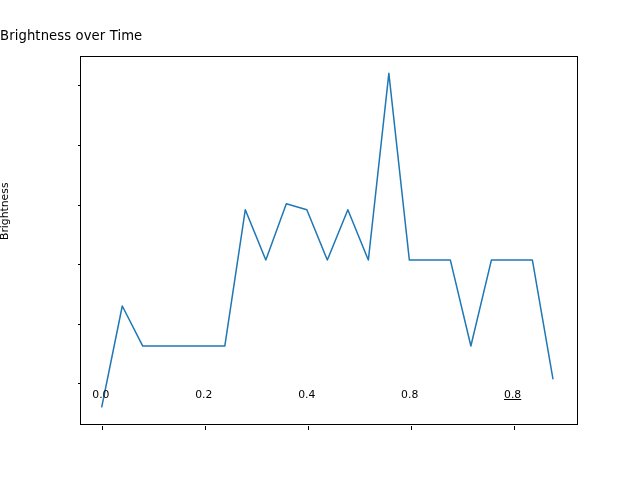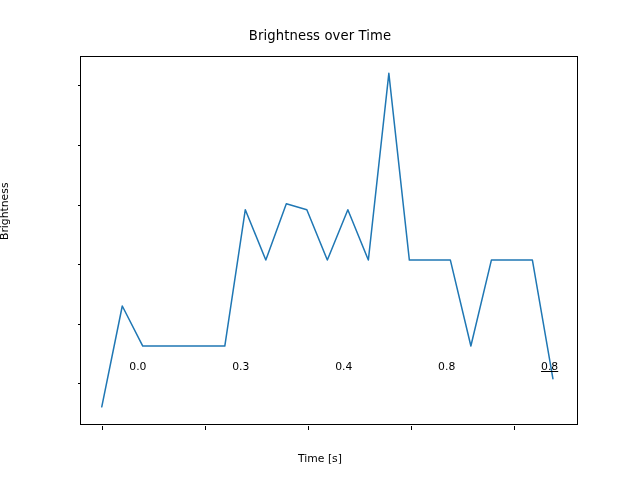--- a/index.html
+++ b/index.html
@@ -13,21 +13,20 @@
     height: 480px;
     background: #ffffff;
     font-family: "DejaVu Sans", sans-serif;
     overflow: hidden;
   }
   #chart-title {
     position: absolute;
     left: 0;
     top: 28px;
     width: 640px;
-    text-align: center;
     font-size: 13.2px;
     color: #000000;
     letter-spacing: 0.1px;
   }
   
   #axes {
     position: absolute;
     left: 80px;
     top: 56px;
     width: 498px;
@@ -54,26 +53,25 @@
   }
   .xtick-mark {
     position: absolute;
     height: 3.5px;
     width: 1.05px;
     background: #000000;
     top: 369px;
   }
   .xtick-label {
     position: absolute;
-    top: 360px;
+    top: 388px;
     font-size: 10.8px;
     color: #000000;
     white-space: nowrap;
     transform: translateX(-50%);
-    margin-left: 37px;
   }
   #xlabel {
     position: absolute;
     left: 0;
     top: 452px;
     width: 640px;
     text-align: center;
     font-size: 10.8px;
     color: #000000;
   }
@@ -89,21 +87,20 @@
   }
 </style>
 </head>
 <body>
 
 <div id="figure">
 
   <div id="chart-title">Brightness over Time</div>
 
   <div id="ylabel">Brightness</div>
-  <div id="xlabel">Time [s]</div>
 
   <div id="axes">
     <svg id="plot-svg" viewBox="0 0 498 369" preserveAspectRatio="none">
       <polyline id="series-line" fill="none" stroke="#1f77b4" stroke-width="1.5" stroke-linejoin="round" stroke-linecap="round" vector-effect="non-scaling-stroke" points="20.85,351.71 41.44,250.37 62.02,290.61 82.61,290.61 103.20,290.61 123.79,290.61 144.38,290.61 164.97,153.50 185.56,204.17 206.15,147.54 226.74,153.50 247.33,204.17 267.92,153.50 288.51,204.17 309.09,16.39 329.68,204.17 350.27,204.17 370.86,204.17 391.45,290.61 412.04,204.17 432.63,204.17 453.22,204.17 473.81,323.40"></polyline>
     </svg>
     <div id="ytick-marks">
         <div class="ytick-mark" style="top: 326.38px;"></div>
         <div class="ytick-mark" style="top: 266.76px;"></div>
         <div class="ytick-mark" style="top: 207.15px;"></div>
         <div class="ytick-mark" style="top: 147.54px;"></div>
@@ -115,19 +112,19 @@
         <div class="xtick-mark" style="left: 123.79px;"></div>
         <div class="xtick-mark" style="left: 226.74px;"></div>
         <div class="xtick-mark" style="left: 329.68px;"></div>
         <div class="xtick-mark" style="left: 432.63px;"></div>
       </div>
   </div>
 
   <div id="ytick-labels"></div>
   <div id="xtick-labels">
       <div class="xtick-label" style="left: 100.85px;">0.0</div>
-      <div class="xtick-label" style="left: 203.79px;">0.3</div>
+      <div class="xtick-label" style="left: 203.79px;">0.2</div>
       <div class="xtick-label" style="left: 306.74px;">0.4</div>
       <div class="xtick-label" style="left: 409.68px;">0.8</div>
       <div class="xtick-label" style="left: 512.63px; text-decoration: underline;">0.8</div>
     </div>
 
 </div>
 
 </body></html>

